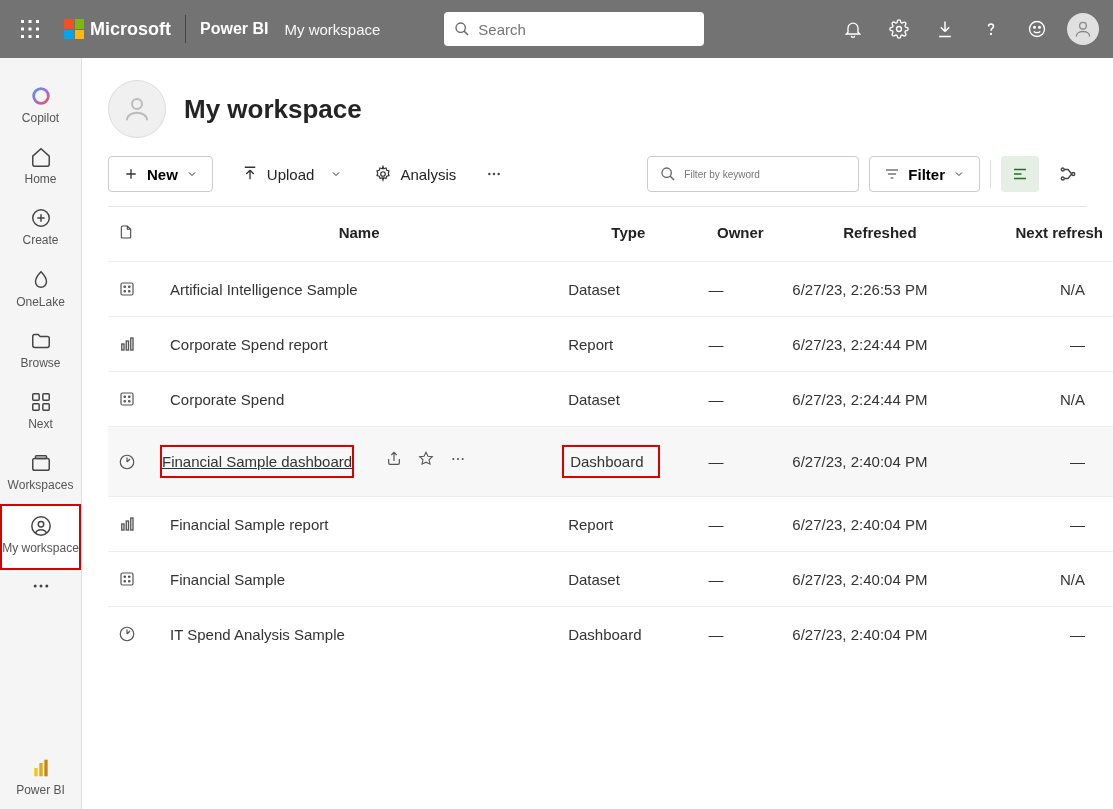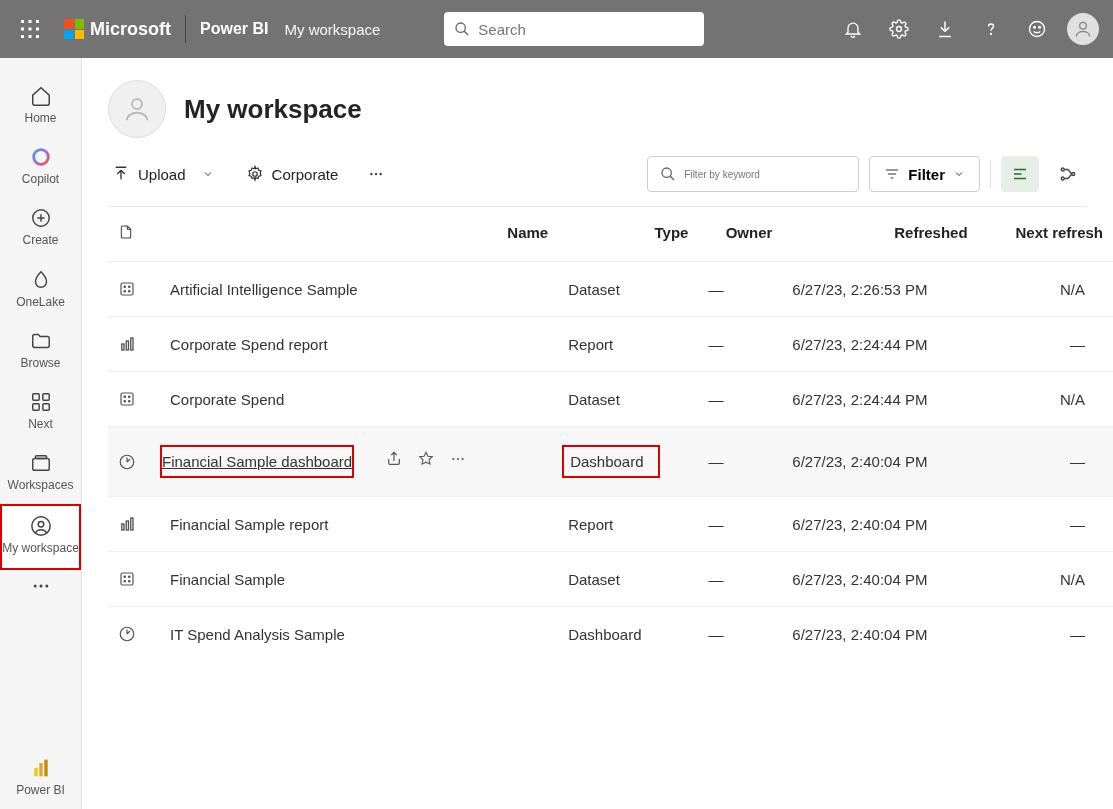--- a/index.html
+++ b/index.html
@@ -44,21 +44,21 @@
   .spacer { flex:1; }
   .tb-right { display:flex; align-items:center; gap:10px; }
   .icon-btn { width: 38px; height: 36px; display:flex; align-items:center; justify-content:center; border-radius:4px; cursor:pointer; }
   .icon-btn.active { background: #e6efe6; }
   .toolbar-sep { width:1px; height:28px; background:#ddd; }
   
   .divider { border-top: 1px solid #e6e6e6; margin: 0 26px; }
 
   
   table.grid { width: calc(100% - 26px); border-collapse: collapse; margin-left: 26px; }
-  table.grid th { text-align: right; font-weight: 600; font-size: 15px; padding: 16px 10px 20px; color:#222; }
+  table.grid th { text-align: center; font-weight: 600; font-size: 15px; padding: 16px 10px 20px; color:#222; }
   table.grid th:first-child { width: 52px; text-align:center; }
   table.grid td { border-top: 1px solid #eee; padding: 18px 10px; font-size: 15px; vertical-align: middle; color:#333; }
   table.grid td.icon-cell { text-align:center; width:52px; }
   .row-hover { background: #f7f7f7; }
   .underline { text-decoration: underline; }
   .name-red-wrap { display:inline-block; border: 2px solid #d90000; padding: 6px 0; margin-left:-10px; }
   .type-red-wrap { display:inline-block; border: 2px solid #d90000; padding: 6px 14px 6px 6px; margin-left:-6px; }
   .muted { color:#8a8a8a; }
   .row-actions { display:inline-flex; gap:16px; margin-left:28px; color:#555; }
 
@@ -144,44 +144,44 @@
         </div>
       </div>
   </div>
 </div>
 
 <div class="shell">
 
   <div class="leftnav">
     <div class="nav-item">
       <div class="nav-icon">
-          <svg width="22" height="22" viewBox="0 0 24 24" fill="none" stroke="#444" stroke-width="1.6">
-            <path d="M3 11l9-8 9 8v9a2 2 0 01-2 2H5a2 2 0 01-2-2z"></path>
-          </svg>
-        </div>
-      <span class="lbl">Home</span>
-    </div>
-    <div class="nav-item">
-      <div class="nav-icon">
           <svg width="22" height="22" viewBox="0 0 24 24">
             <defs>
               <linearGradient id="g" x1="0" y1="0" x2="1" y2="1">
                 <stop offset="0" stop-color="#4e9de6"></stop>
                 <stop offset=".5" stop-color="#a569e0"></stop>
                 <stop offset="1" stop-color="#e55"></stop>
               </linearGradient>
             </defs>
             <circle cx="12" cy="12" r="8" fill="none" stroke="url(#g)" stroke-width="3"></circle>
           </svg>
         </div>
       <span class="lbl">Copilot</span>
     </div>
     <div class="nav-item">
       <div class="nav-icon">
           <svg width="22" height="22" viewBox="0 0 24 24" fill="none" stroke="#444" stroke-width="1.6">
+            <path d="M3 11l9-8 9 8v9a2 2 0 01-2 2H5a2 2 0 01-2-2z"></path>
+          </svg>
+        </div>
+      <span class="lbl">Home</span>
+    </div>
+    <div class="nav-item">
+      <div class="nav-icon">
+          <svg width="22" height="22" viewBox="0 0 24 24" fill="none" stroke="#444" stroke-width="1.6">
             <circle cx="12" cy="12" r="9"></circle>
             <path d="M12 8v8m-4-4h8"></path>
           </svg>
         </div>
       <span class="lbl">Create</span>
     </div>
     <div class="nav-item">
       <div class="nav-icon">
           <svg width="22" height="22" viewBox="0 0 24 24" fill="none" stroke="#444" stroke-width="1.6">
             <path d="M12 3s6 6 6 11a6 6 0 01-12 0c0-5 6-11 6-11z"></path>
@@ -254,35 +254,44 @@
       <div class="ws-avatar">
         <svg width="30" height="30" viewBox="0 0 24 24" fill="none" stroke="#bbb" stroke-width="1.6">
             <circle cx="12" cy="8" r="4"></circle>
             <path d="M4 21c0-4 4-6 8-6s8 2 8 6"></path>
           </svg>
       </div>
       <span class="ws-title">My workspace</span>
     </div>
 
     <div class="toolbar">
+      <button class="btn">
+        <svg width="16" height="16" viewBox="0 0 24 24" fill="none" stroke="#333" stroke-width="2">
+            <path d="M12 5v14m-7-7h14"></path>
+          </svg>
+        <span style="font-weight:600">New</span>
+        <svg width="12" height="12" viewBox="0 0 24 24" fill="none" stroke="#333" stroke-width="2">
+            <path d="M6 9l6 6 6-6"></path>
+          </svg>
+      </button>
       <div class="btn plain">
         <svg width="18" height="18" viewBox="0 0 24 24" fill="none" stroke="#333" stroke-width="1.8">
             <path d="M12 19V7m0 0l-5 5m5-5l5 5M5 3h14"></path>
           </svg>
         <span>Upload</span>
         <svg width="12" height="12" viewBox="0 0 24 24" fill="none" stroke="#333" stroke-width="2" style="margin-left:8px">
             <path d="M6 9l6 6 6-6"></path>
           </svg>
       </div>
       <div class="btn plain">
         <svg width="18" height="18" viewBox="0 0 24 24" fill="none" stroke="#333" stroke-width="1.6">
             <circle cx="12" cy="12" r="3"></circle>
             <path d="M12 2l1 3 3-1 1 3 3 1-1 3 1 3-3 1-1 3-3-1-1 3-1-3-3 1-1-3-3-1 1-3-1-3 3-1 1-3 3 1z"></path>
           </svg>
-        <span>Corporate</span>
+        <span>Analysis</span>
       </div>
       <div class="btn plain" style="padding:6px 2px;">
         <svg width="16" height="16" viewBox="0 0 24 24" fill="#444">
             <circle cx="5" cy="12" r="1.8"></circle>
             <circle cx="12" cy="12" r="1.8"></circle>
             <circle cx="19" cy="12" r="1.8"></circle>
           </svg>
       </div>
       <div class="spacer"></div>
       <div class="tb-right">

